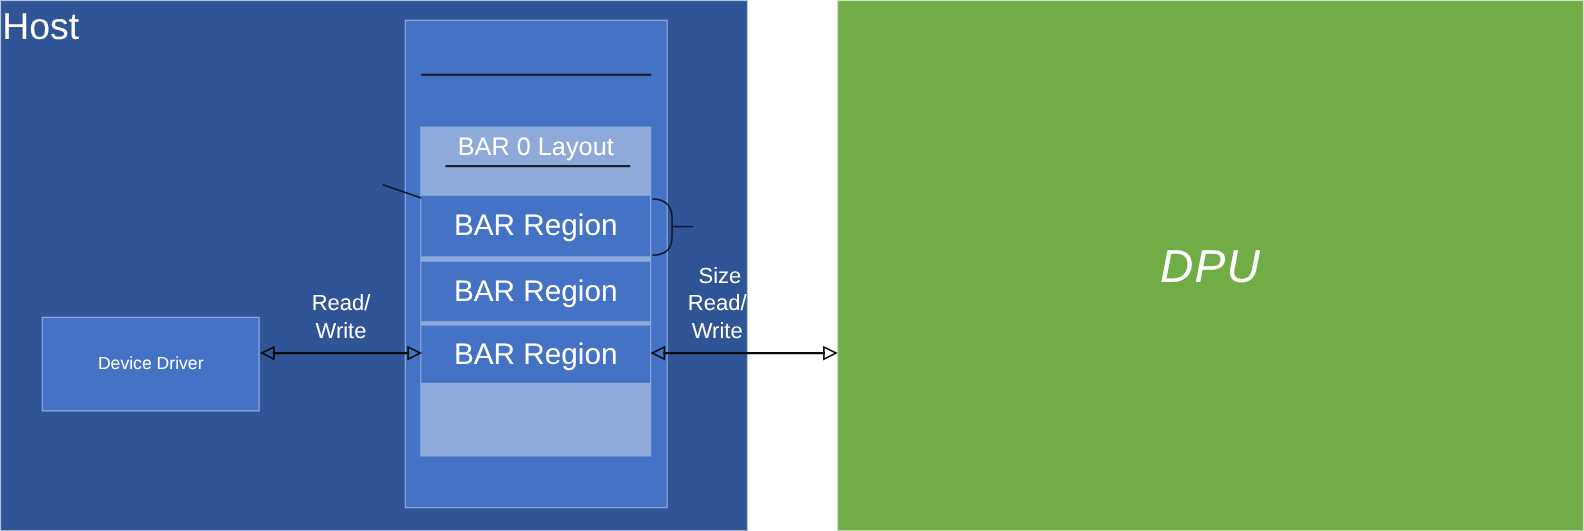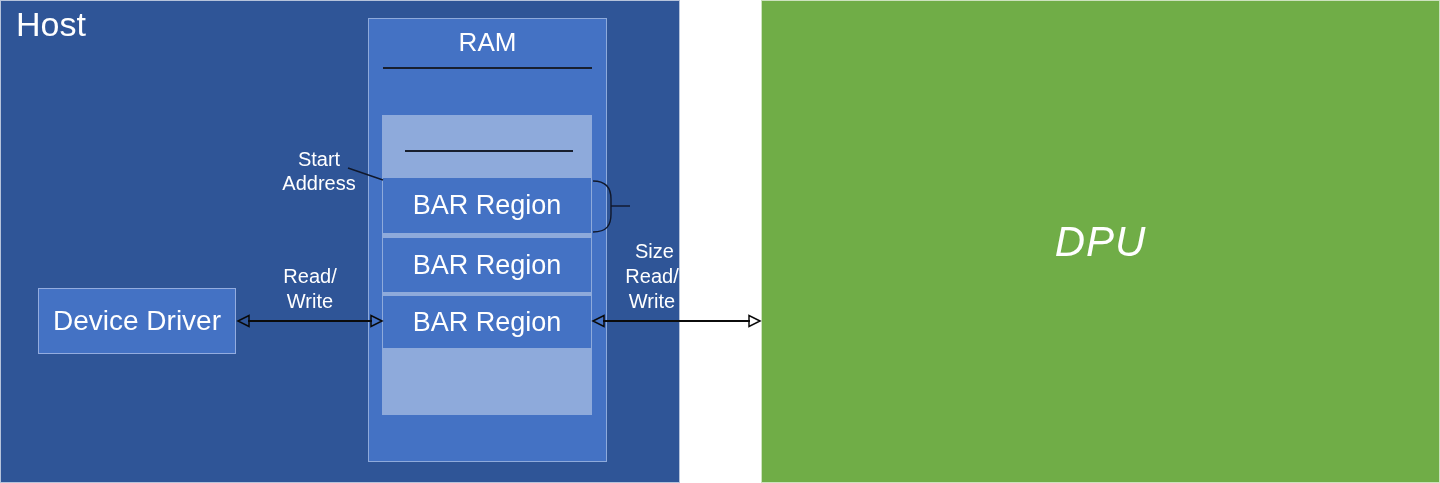--- a/index.html
+++ b/index.html
@@ -15,21 +15,21 @@
     left:0; top:0; width:680px; height:483px;
     background:#2F5597; border:1px solid rgba(255,255,255,0.65);
   }
   .dpu-panel {
     left:761px; top:0; width:679px; height:483px;
     background:#70AD47; border:1px solid rgba(255,255,255,0.65);
     display:flex; align-items:center; justify-content:center;font-style:italic;
   }
   .dpu-title { font-size:42px; letter-spacing:1px; }
 
-  .host-title { left:16px; top:5px; font-size:34px; }
+  .host-title { left:2px; top:5px; font-size:34px; }
 
   .ram-box {
     left:368px; top:18px; width:239px; height:444px;
     background:#4472C4; border:1px solid #8EAADB;
   }
   .ram-title { left:368px; top:27px; width:239px; text-align:center; font-size:26px; }
   .ram-underline { left:383px; top:67px; width:209px; height:2px; background:#181F2E; }
 
   .bar0-box { left:382px; top:115px; width:210px; height:300px; background:#8EAADB; }
   .bar0-title { left:382px; top:120px; width:210px; text-align:center; font-size:23px; }
@@ -38,65 +38,61 @@
   .bar-region {
     left:383px; width:208px; background:#4472C4;
     display:flex; align-items:center; justify-content:center;
     font-size:27px;
   }
   .bar-region.r1 { top:178px; height:55px; }
   .bar-region.r2 { top:238px; height:54px; }
   .bar-region.r3 { top:296px; height:52px; }
 
   .device-driver {
-    left:38px; top:288px; width:198px; height:66px;
+    left:38px; top:288px; width:198px; height:86px;
     background:#4472C4; border:1.5px solid #93ACDF;
     display:flex; align-items:center; justify-content:center;
-    font-size:28px;
+    font-size:16px;
   }
 
   .note { font-size:20px; line-height:25px; text-align:center; }
   .start-address { left:276px; top:147px; width:86px; line-height:24px; }
   .size-label { left:635px; top:195px; width:60px; text-align:left;margin-top:44px; }
   .rw-left  { left:266px; top:264px; width:88px; }
   .rw-right { left:608px; top:264px; width:88px; }
 
   .overlay { left:0; top:0; width:1440px; height:483px; pointer-events:none; }
 </style>
 </head>
 <body>
 
 <div class="canvas">
 
   <div class="abs host-panel"></div>
   <div class="abs host-title">Host</div>
 
   <div class="abs ram-box"></div>
-  <div class="abs ram-title">RAM</div>
   <div class="abs ram-underline"></div>
 
   <div class="abs bar0-box"></div>
+  <div class="abs bar0-title">BAR 0 Layout</div>
   <div class="abs bar0-underline"></div>
 
   <div class="abs bar-region r1">BAR Region</div>
   <div class="abs bar-region r2">BAR Region</div>
   <div class="abs bar-region r3">BAR Region</div>
 
   <div class="abs device-driver">
     <span>Device Driver</span>
   </div>
 
   <div class="abs dpu-panel">
     <span class="dpu-title">DPU</span>
   </div>
 
-  <div class="abs note start-address">
-    <div>Start</div>
-    <div>Address</div>
-  </div>
 
   <div class="abs note size-label">Size</div>
 
   <div class="abs note rw-left">
     <div>Read/</div>
     <div>Write</div>
   </div>
 
   <div class="abs note rw-right">
     <div>Read/</div>

